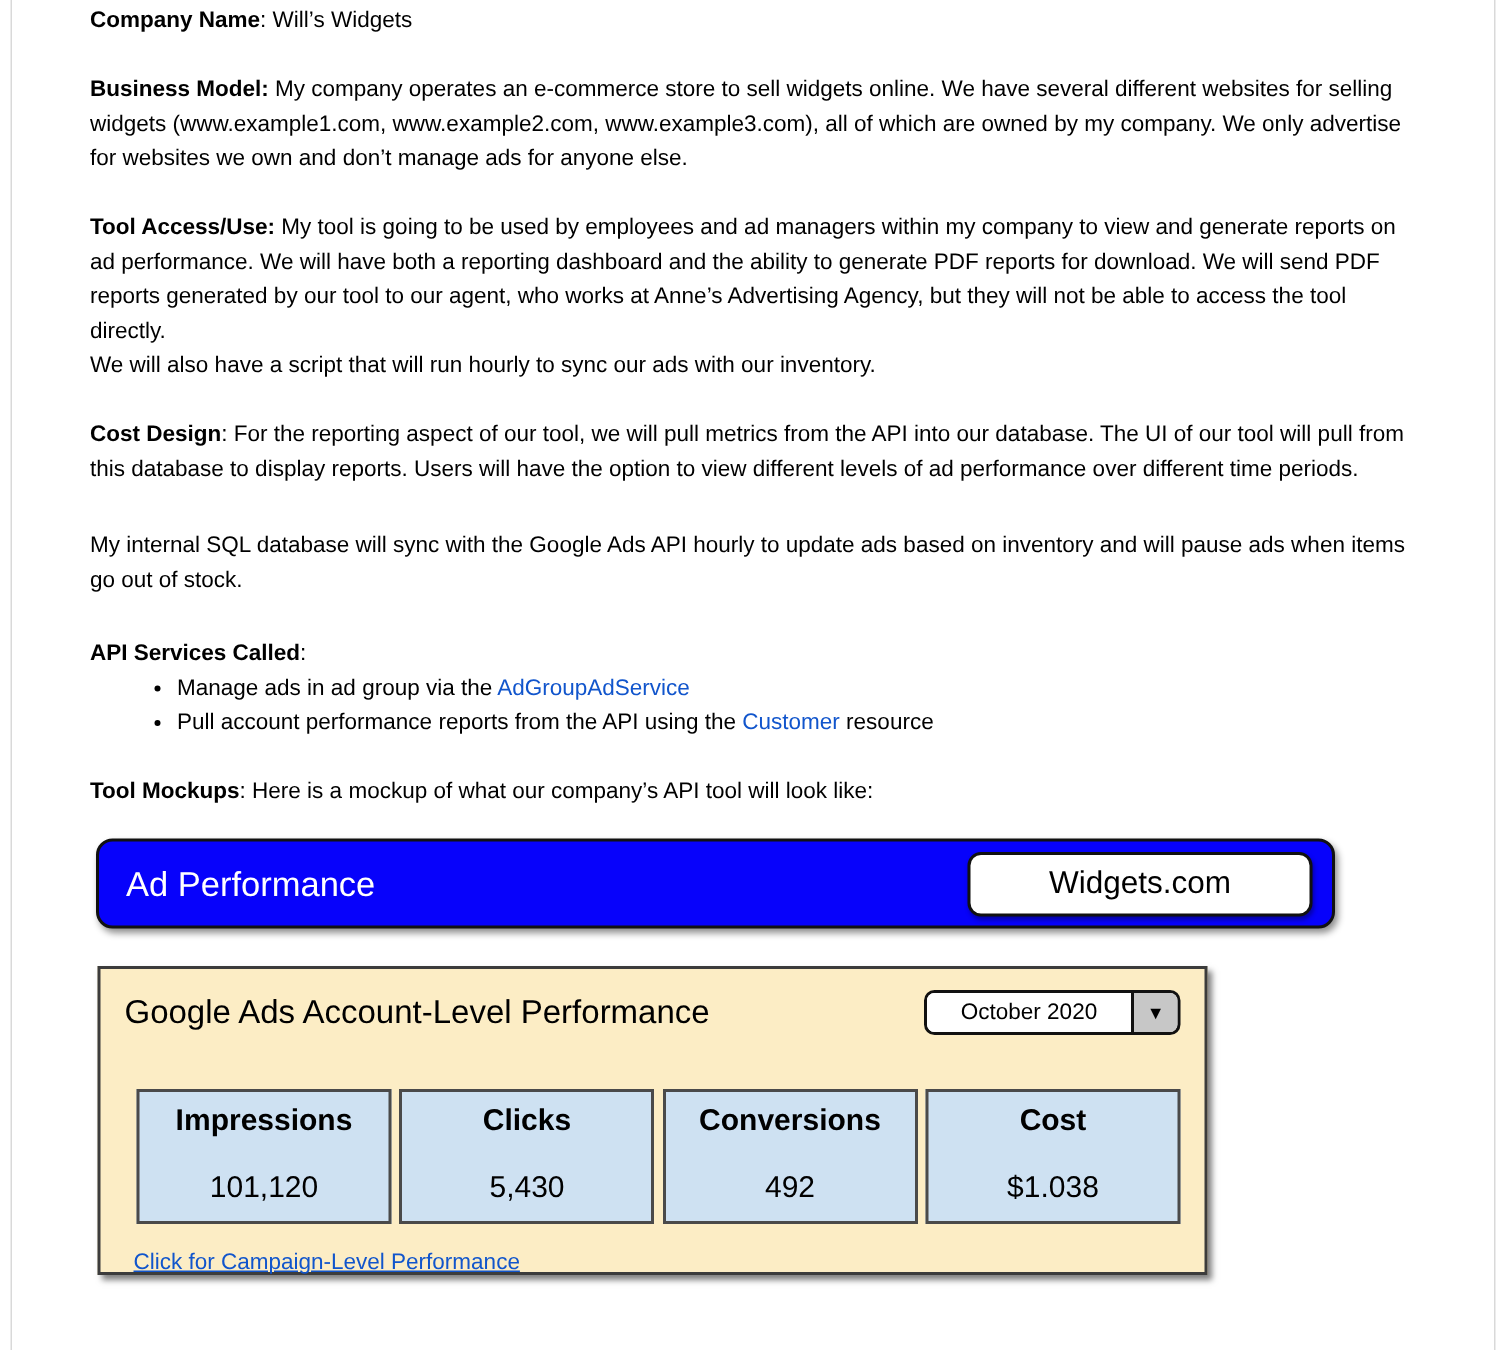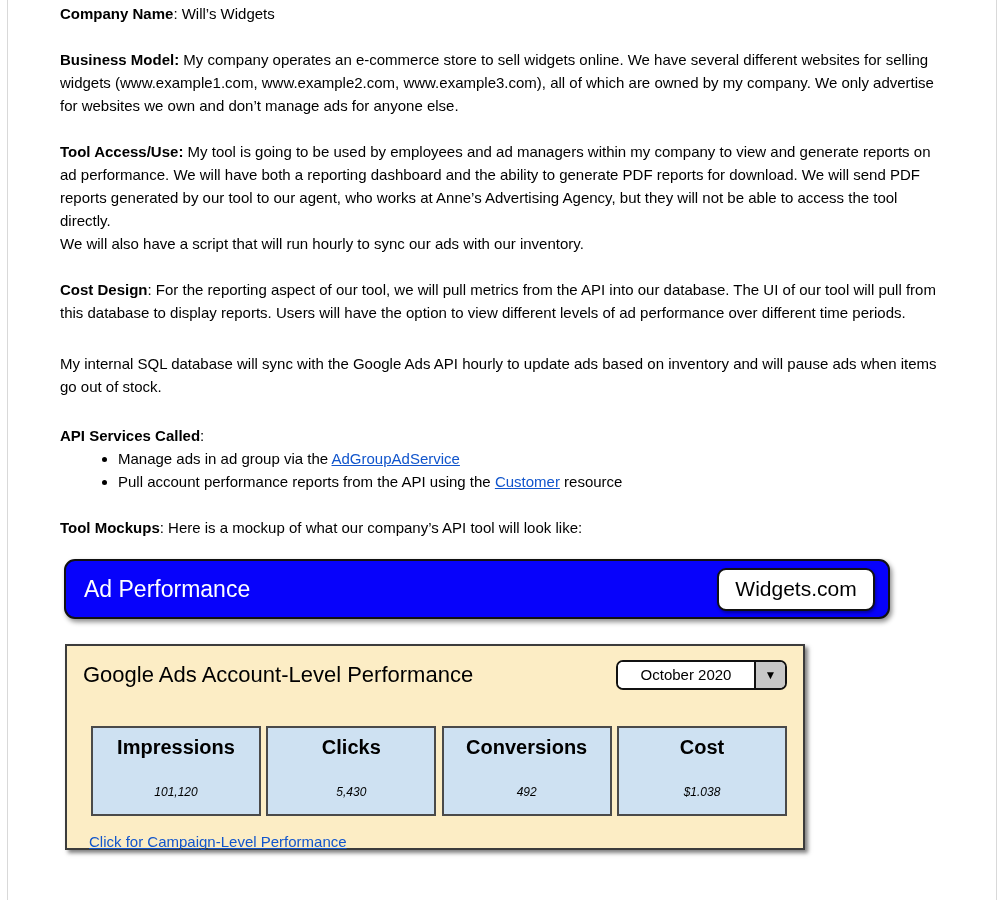--- a/index.html
+++ b/index.html
@@ -20,36 +20,36 @@
     font-size: 15px; line-height: 23px;
   }
   .para { margin: 23px 0 0 0; }
   .para.first { margin-top: 0; }
   .para strong, .para span { white-space: pre-wrap; }
   .para.sql-note  { margin-top: 28px; }
   .para.api-head  { margin-top: 26px; }
 
   ul.api-list { margin: 0; padding: 0 0 0 58px; list-style: disc; }
   ul.api-list li { margin: 0; }
-  .doclink { color: #1155cc; text-decoration: underline; cursor: pointer; }
+  .doclink { color: #1155cc; cursor: pointer; }
 
   
   .mock-header {
     margin: 20px 0 0 4px;
     width: 826px; height: 60px; box-sizing: border-box;
     background: #0702fb;
     border: 2px solid #111;
     border-radius: 11px;
     box-shadow: 2px 3px 5px rgba(0,0,0,0.45);
     display: flex; align-items: center; justify-content: space-between;
     padding: 0 13px 0 18px;
   }
   .mock-title { color: #fff; font-size: 23px; }
   .site-btn {
-    width: 158px; height: 43px;
+    width: 230px; height: 43px;
     background: #fff; color: #000;
     border: 2.5px solid #111; border-radius: 9px;
     font-family: inherit; font-size: 21px;
     box-shadow: 1px 2px 3px rgba(0,0,0,0.35);
     cursor: pointer;
   }
 
   
   .mock-panel {
     margin: 25px 0 0 5px;
@@ -75,21 +75,21 @@
 
   .cards { display: flex; justify-content: space-between; margin-top: 36px; padding: 0 0 0 8px; text-align: right; }
   .card {
     width: 170px; height: 90px; box-sizing: border-box;
     background: #cee1f2;
     border: 2px solid #4a4a4a;
     display: flex; flex-direction: column; justify-content: space-between; align-items: center;
     padding: 7px 0 10px 0;
   }
   .card-label { font-weight: bold; font-size: 20px; line-height: 24px; }
-  .card-value { font-size: 12px; line-height: 24px; font-style: italic; }
+  .card-value { font-size: 20px; line-height: 24px; }
 
   .campaign-link {
     display: inline-block; margin: 14px 0 0 6px;
     font-size: 15px; color: #1155cc; text-decoration: underline; cursor: pointer;
   }
 </style>
 </head>
 <body>
 
 <div class="page">

